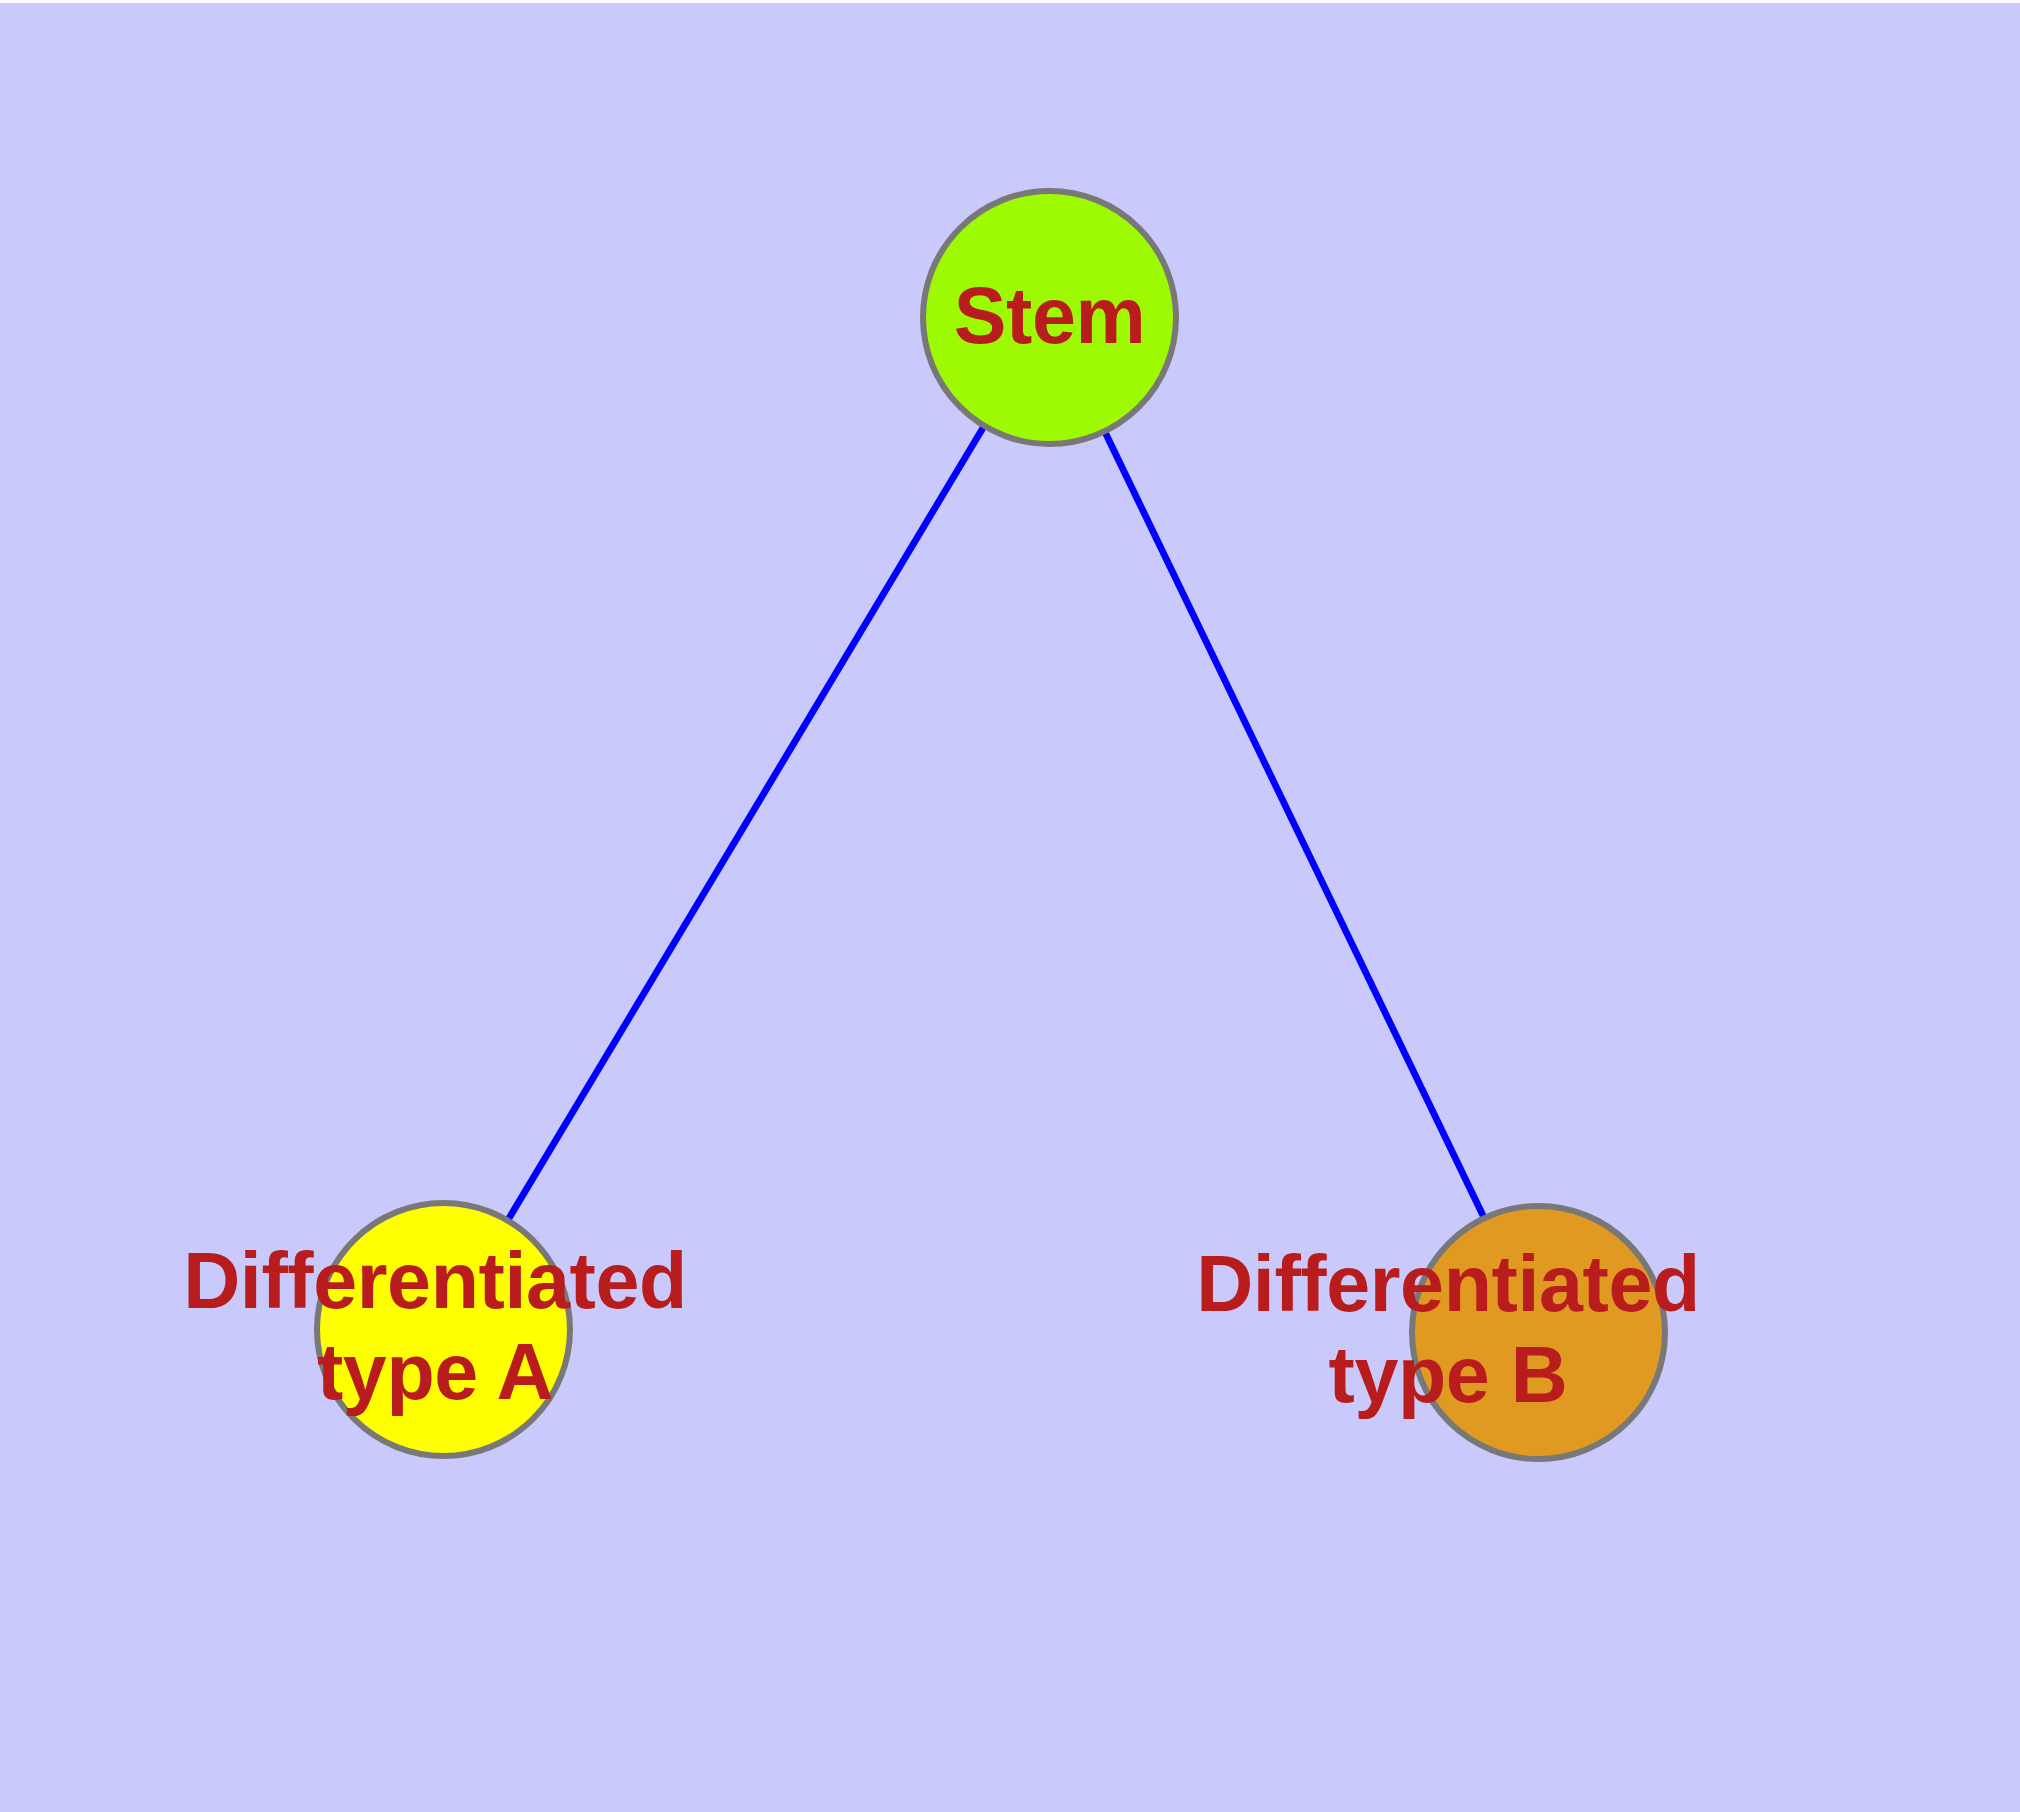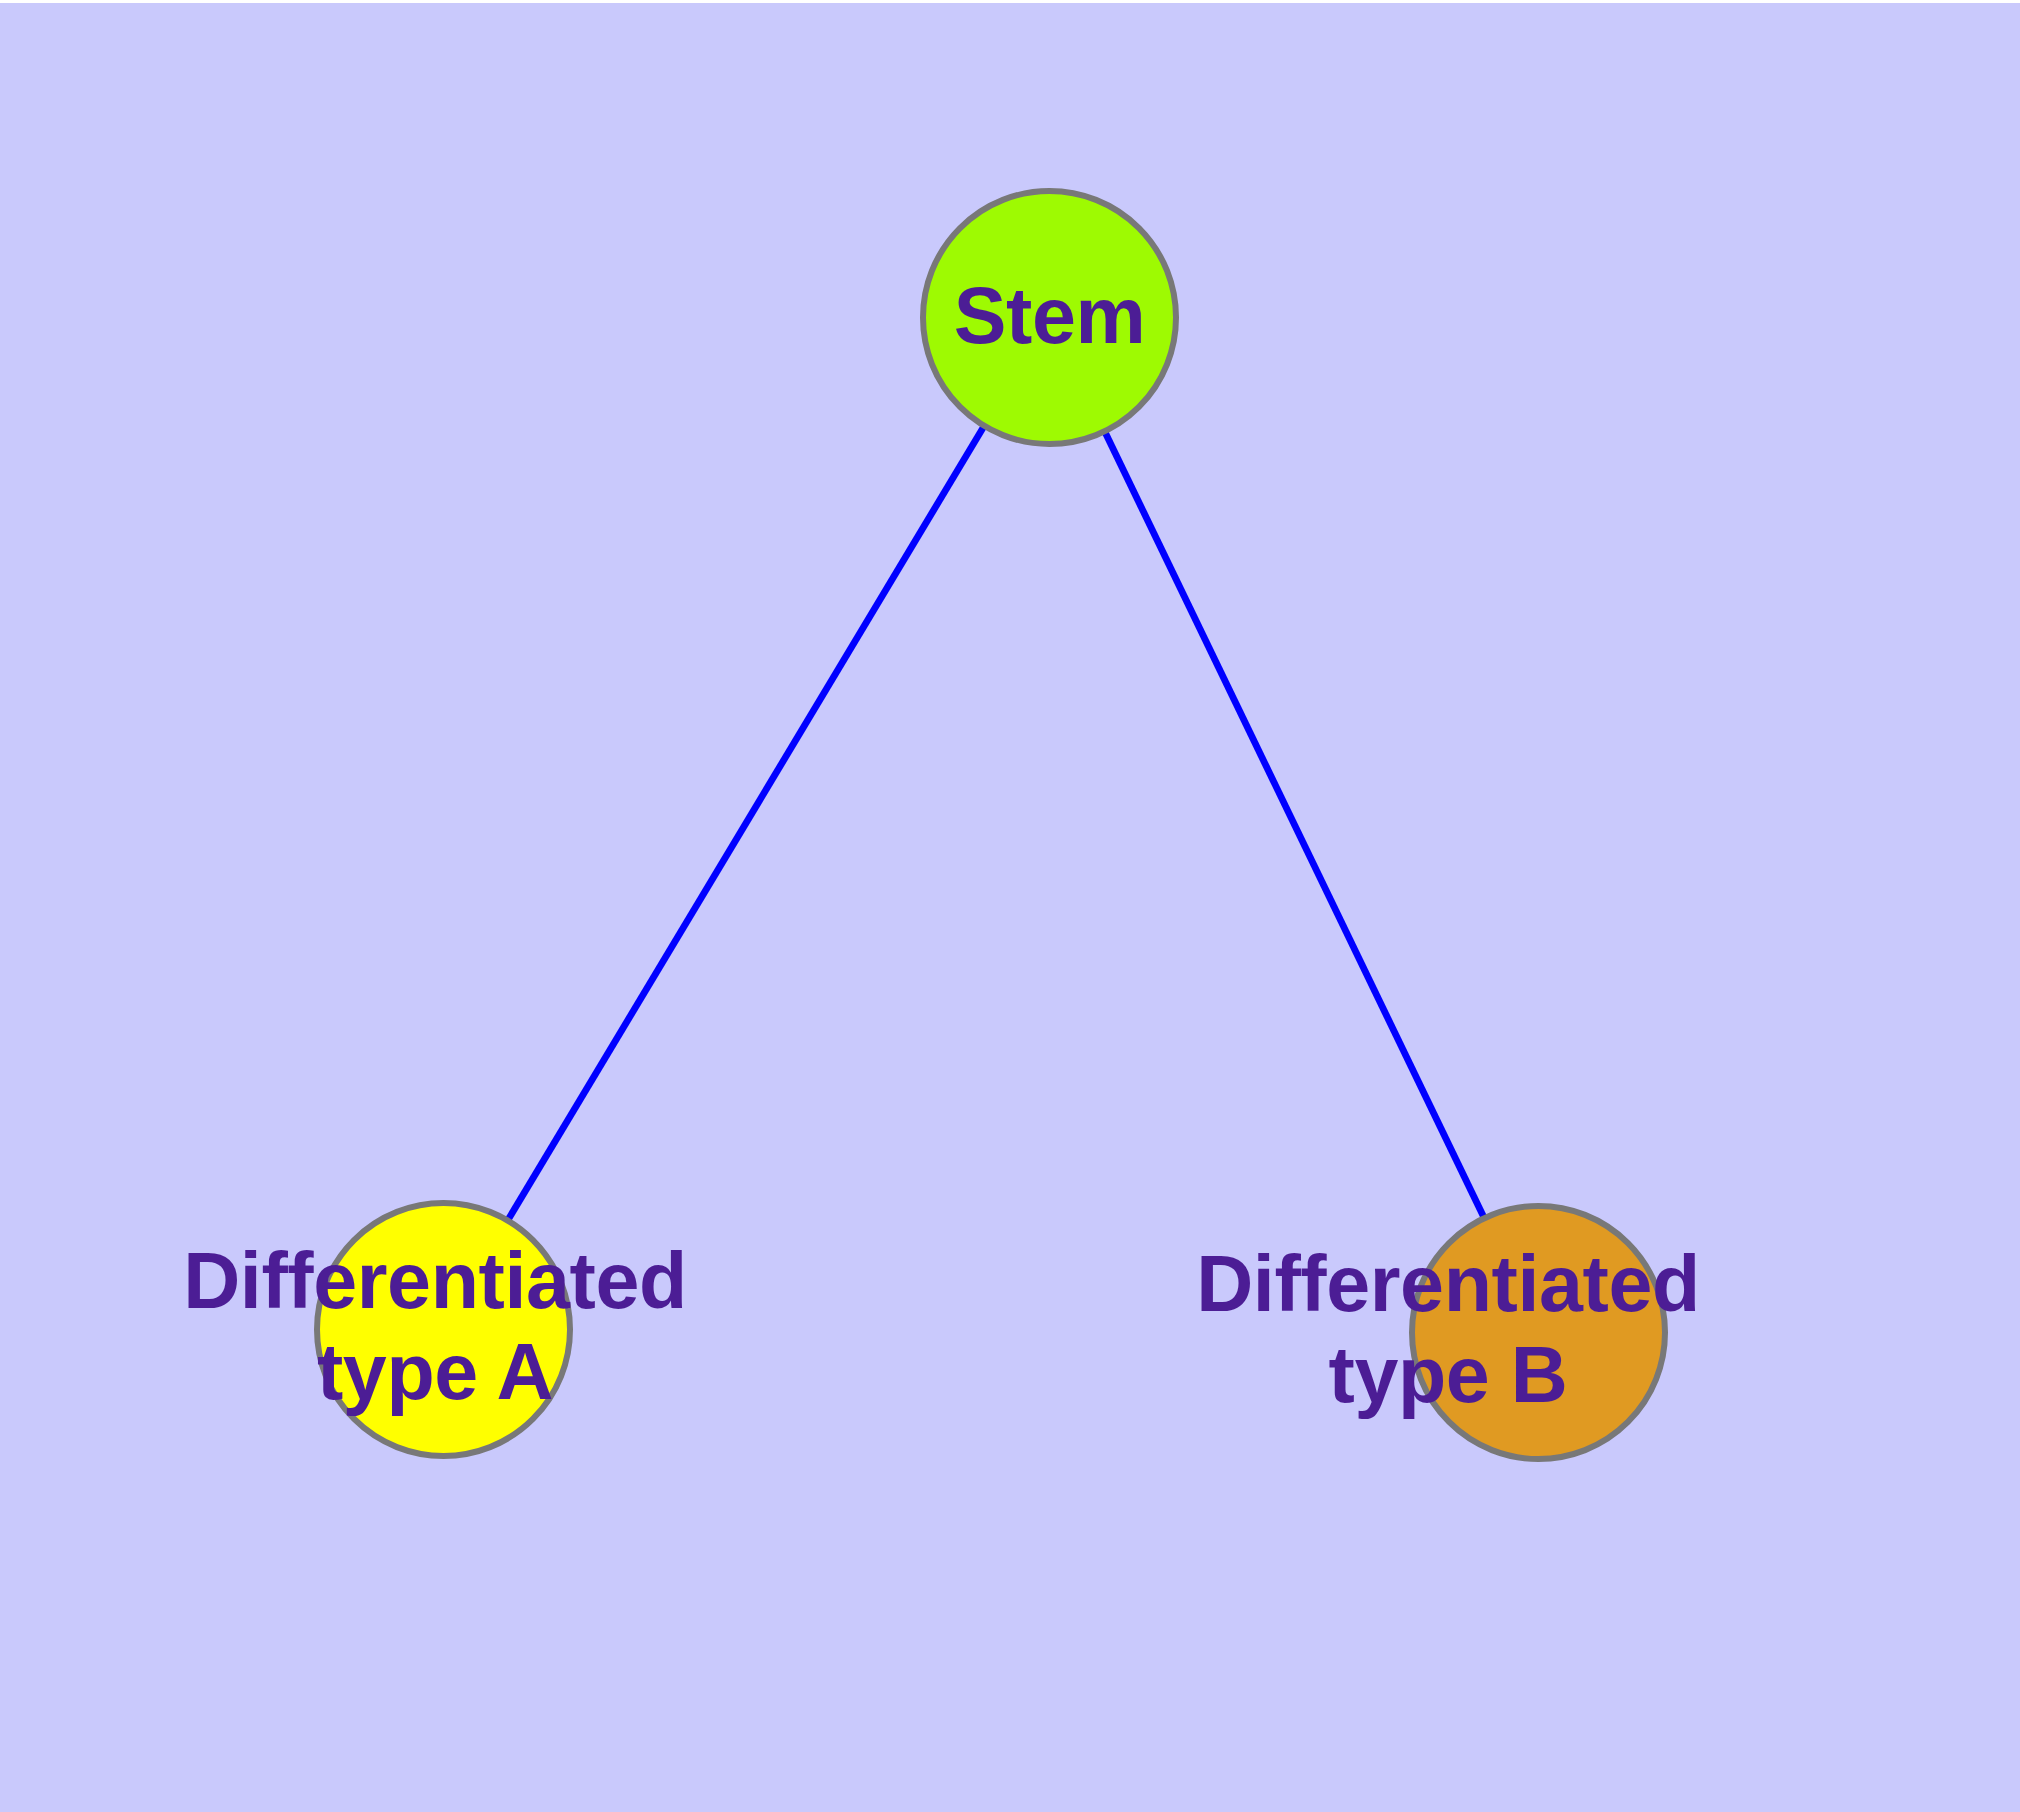--- a/index.html
+++ b/index.html
@@ -42,21 +42,21 @@
   .node {
     position: absolute;
     border-radius: 50%;
     box-sizing: border-box;
     border: 6px solid #787878;
     z-index: 2;
   }
   .node-label {
     position: absolute;
     z-index: 3;
-    color: #4c1d95;
+    color: #b91c1c;
     font-family: "Liberation Sans", sans-serif;
     font-weight: bold;
     font-size: 79px;
     line-height: 91px;
     text-align: center;
     white-space: pre;
     letter-spacing: -0.4px;
   }
 
   

